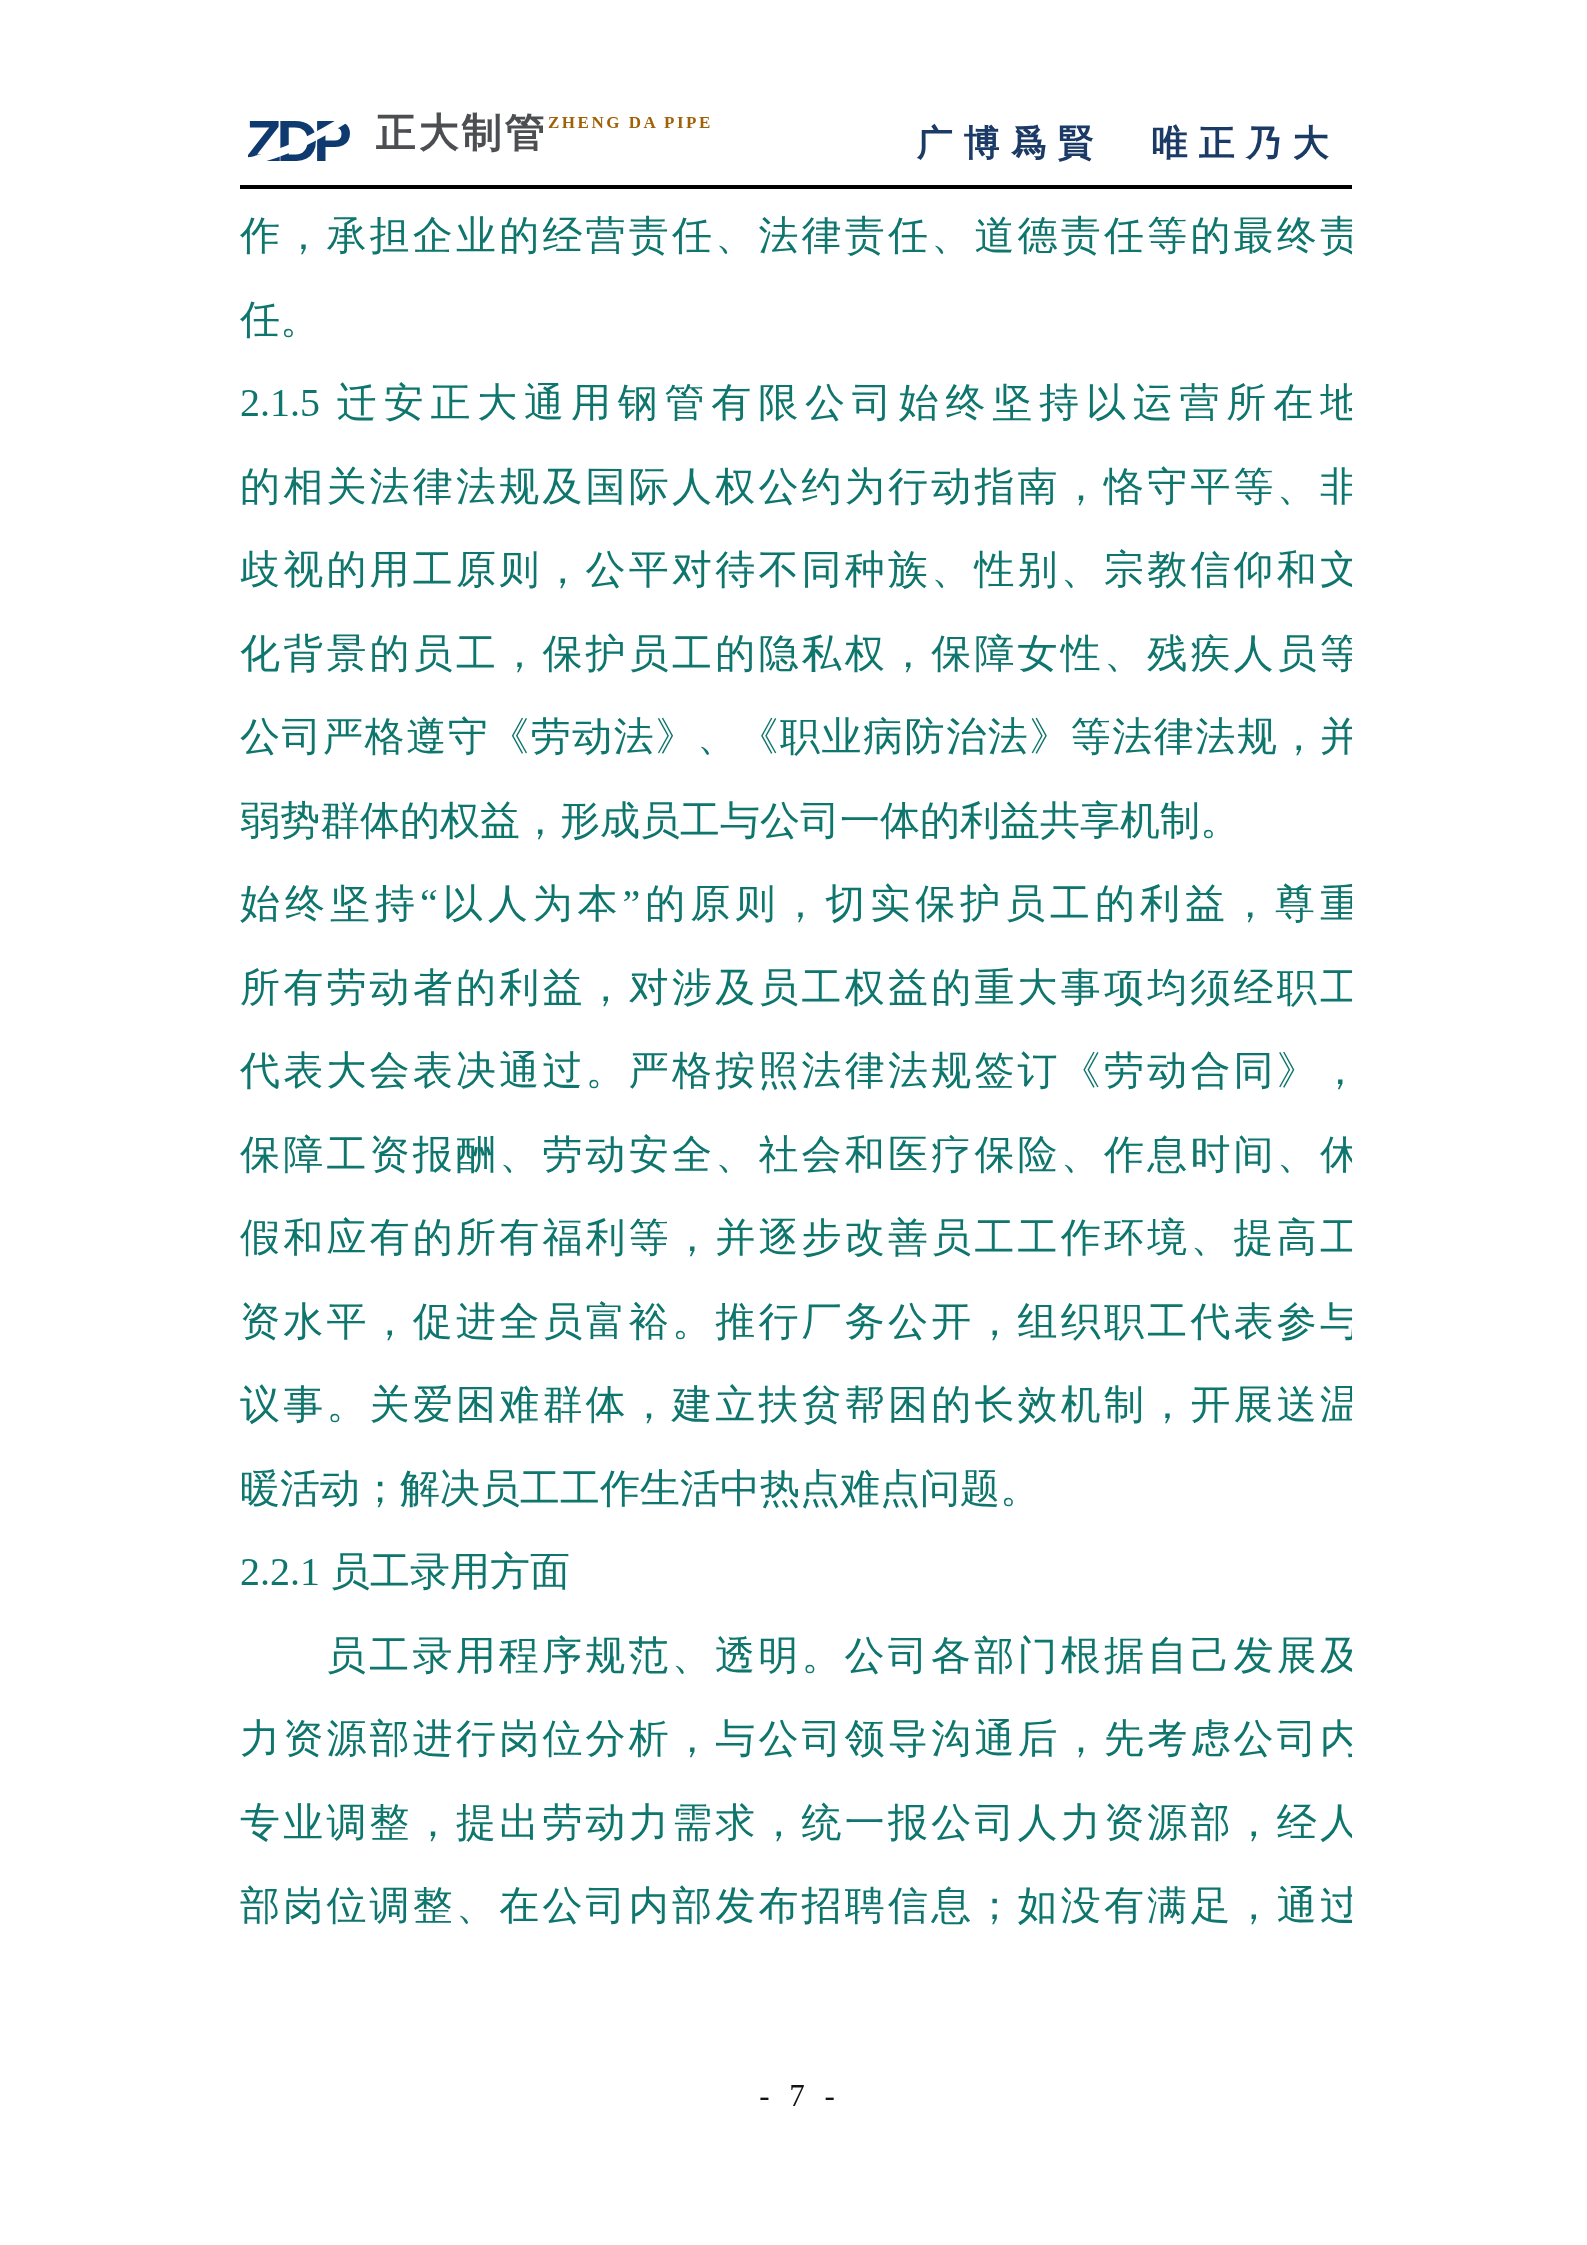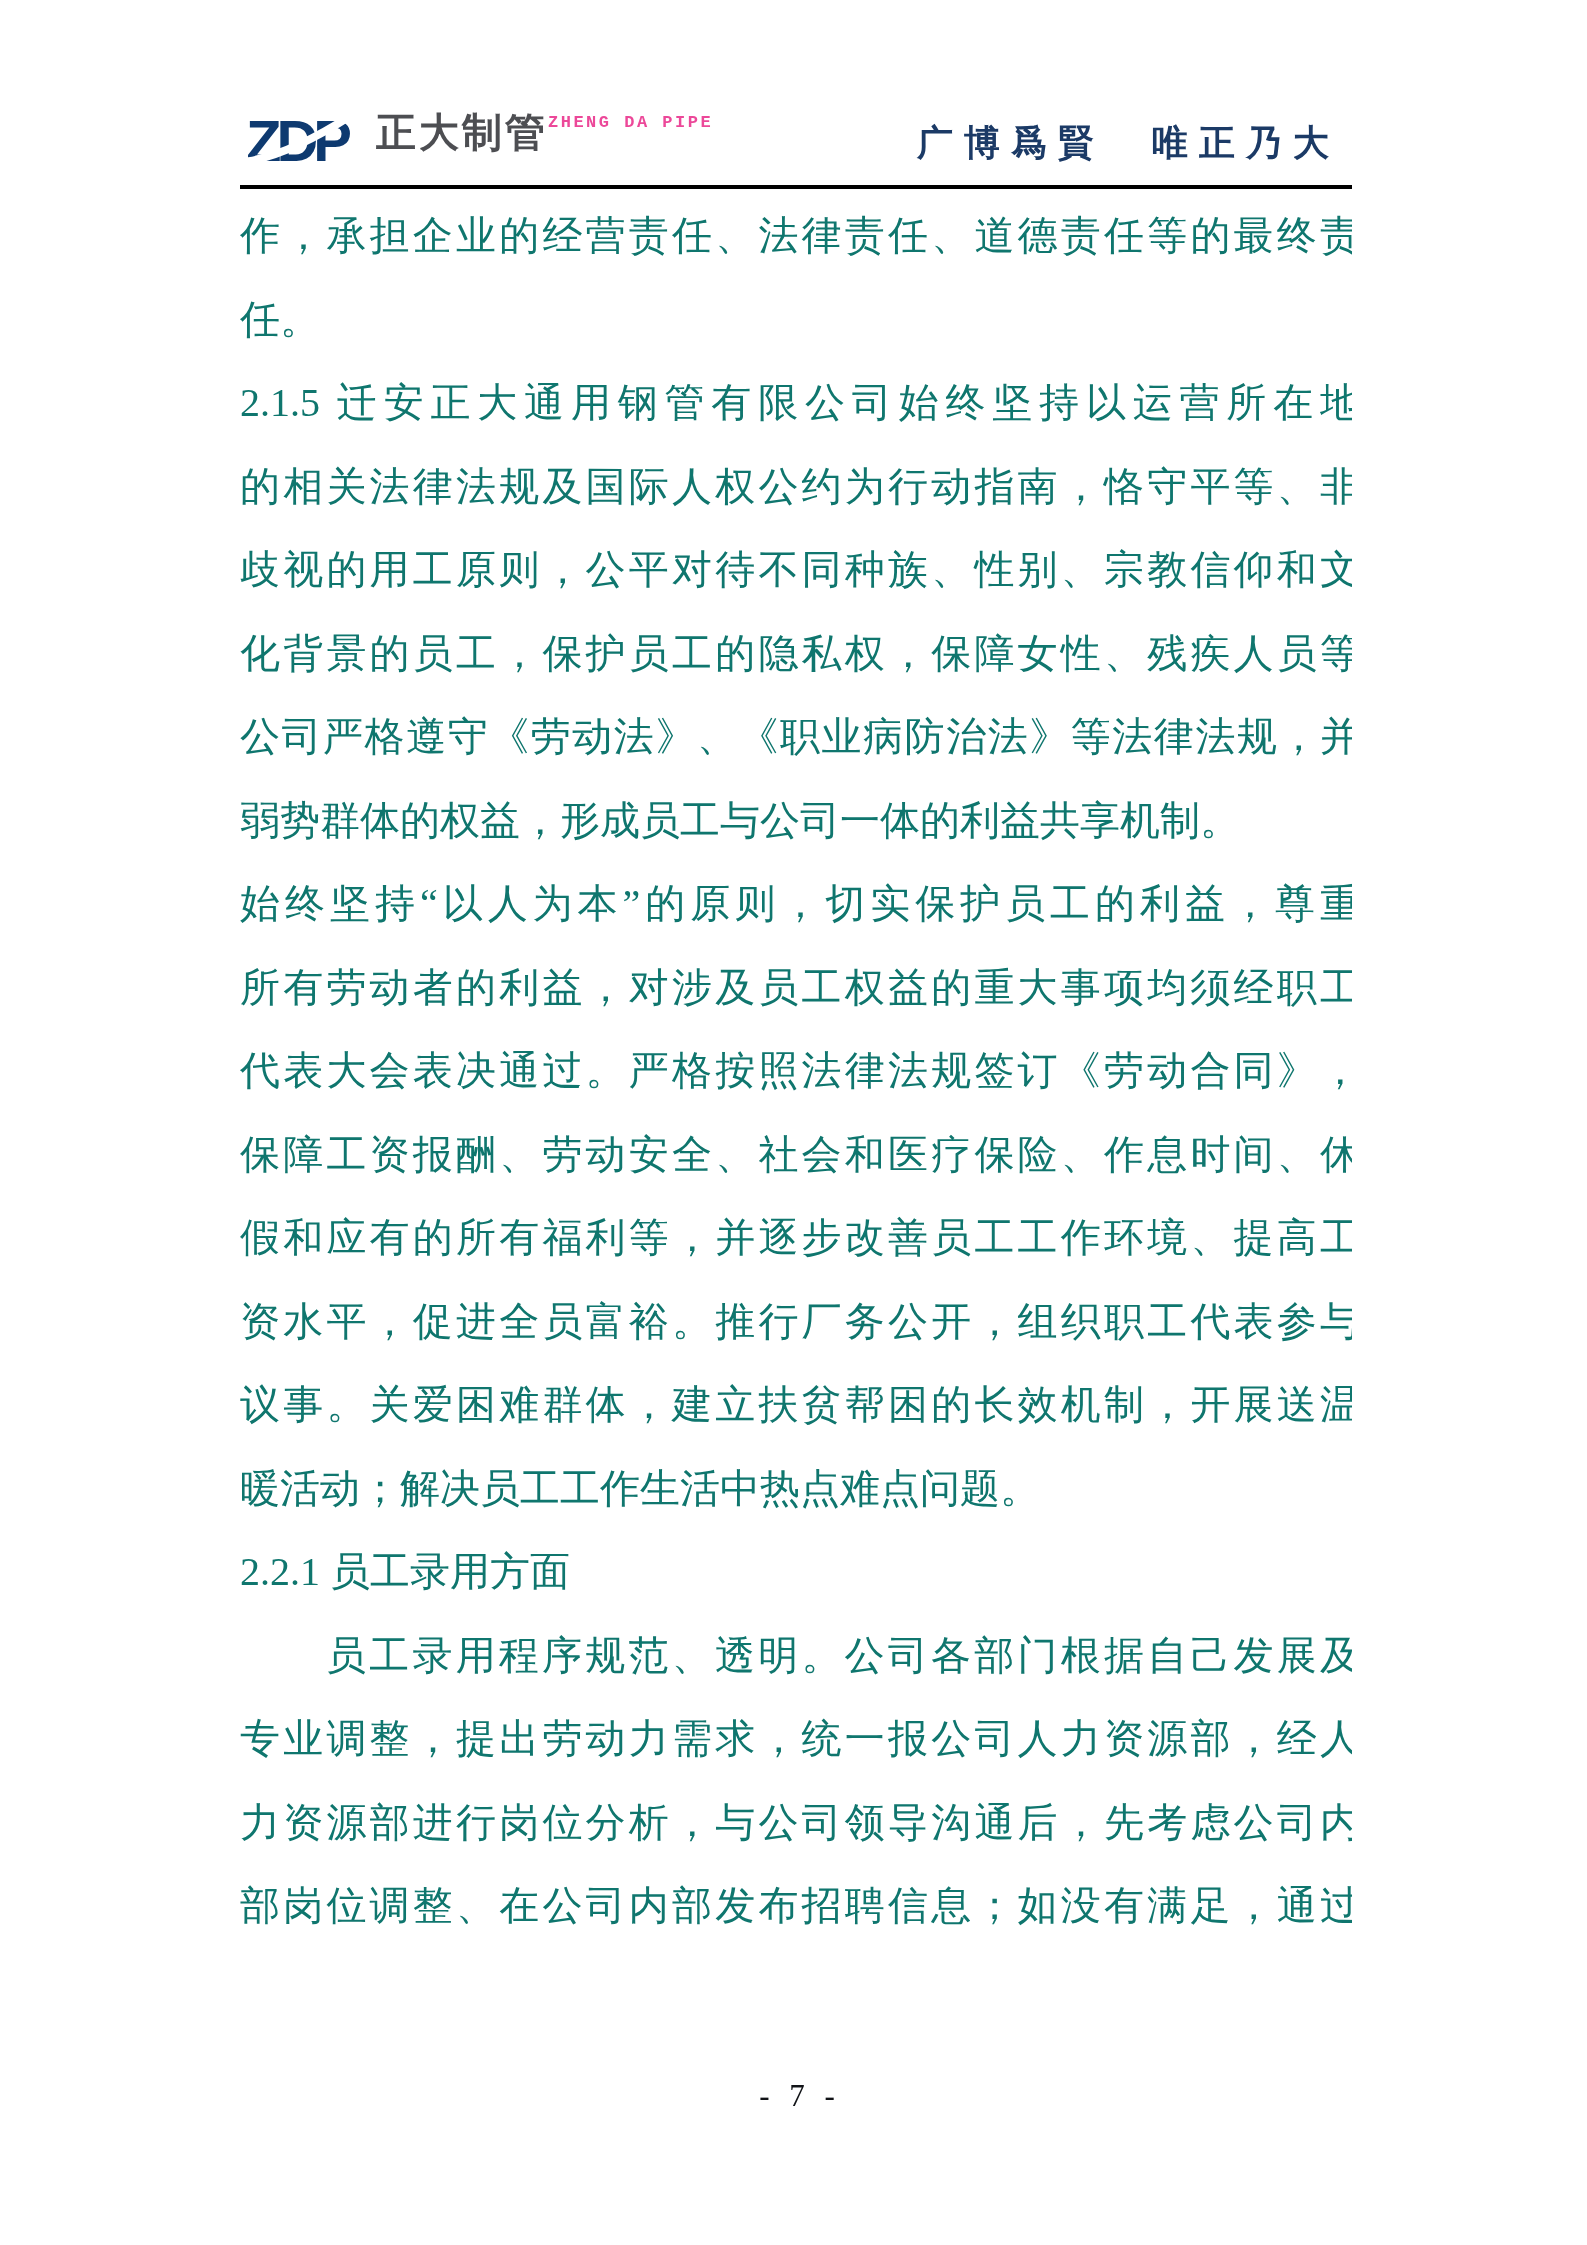--- a/index.html
+++ b/index.html
@@ -15,23 +15,23 @@
   .header{position:absolute;left:0;top:0;width:1587px;height:186px;}
   .logo{position:absolute;left:248px;top:112px;display:flex;align-items:flex-start;}
   .logo-mark{position:relative;width:118px;height:58px;}
   .logo-names{margin-left:10px;display:flex;flex-direction:row;}
   .logo-cn{
     font-family:"Liberation Sans","DejaVu Sans",sans-serif;
     font-weight:bold;font-size:40px;line-height:40px;
     letter-spacing:3px;color:#4d4e52;
   }
   .logo-en{
-    font-family:Liberation Mono, monospace;
+    font-family:Liberation Serif, serif;
     font-weight:bold;font-size:17px;line-height:19px;
-    letter-spacing:2.5px;color:#ec4899;margin-top:1px;
+    letter-spacing:2.5px;color:#a16207;margin-top:1px;
   }
   .tagline{
     position:absolute;right:247px;top:118px;
     font-size:36px;line-height:50px;font-weight:bold;
     letter-spacing:11px;color:#1b3a66;white-space:nowrap;
   }
   .rule{position:absolute;left:240px;top:185px;width:1120px;height:4px;background:#000000;}
 
   
   .body-text{
@@ -93,22 +93,22 @@
       <div class="line justify">始终坚持“以人为本”的原则，切实保护员工的利益，尊重</div>
       <div class="line justify">所有劳动者的利益，对涉及员工权益的重大事项均须经职工</div>
       <div class="line justify">代表大会表决通过。严格按照法律法规签订《劳动合同》，</div>
       <div class="line justify">保障工资报酬、劳动安全、社会和医疗保险、作息时间、休</div>
       <div class="line justify">假和应有的所有福利等，并逐步改善员工工作环境、提高工</div>
       <div class="line justify">资水平，促进全员富裕。推行厂务公开，组织职工代表参与</div>
       <div class="line justify">议事。关爱困难群体，建立扶贫帮困的长效机制，开展送温</div>
       <div class="line">暖活动；解决员工工作生活中热点难点问题。</div>
       <div class="line">2.2.1 员工录用方面</div>
       <div class="line justify indent">员工录用程序规范、透明。公司各部门根据自己发展及</div>
+      <div class="line justify">力资源部进行岗位分析，与公司领导沟通后，先考虑公司内</div>
       <div class="line justify">专业调整，提出劳动力需求，统一报公司人力资源部，经人</div>
-      <div class="line justify">力资源部进行岗位分析，与公司领导沟通后，先考虑公司内</div>
       <div class="line justify">部岗位调整、在公司内部发布招聘信息；如没有满足，通过</div>
     </main>
 
   <footer class="page-footer">
     <span>- 7 -</span>
   </footer>
 
 </div>
 
 </body></html>

